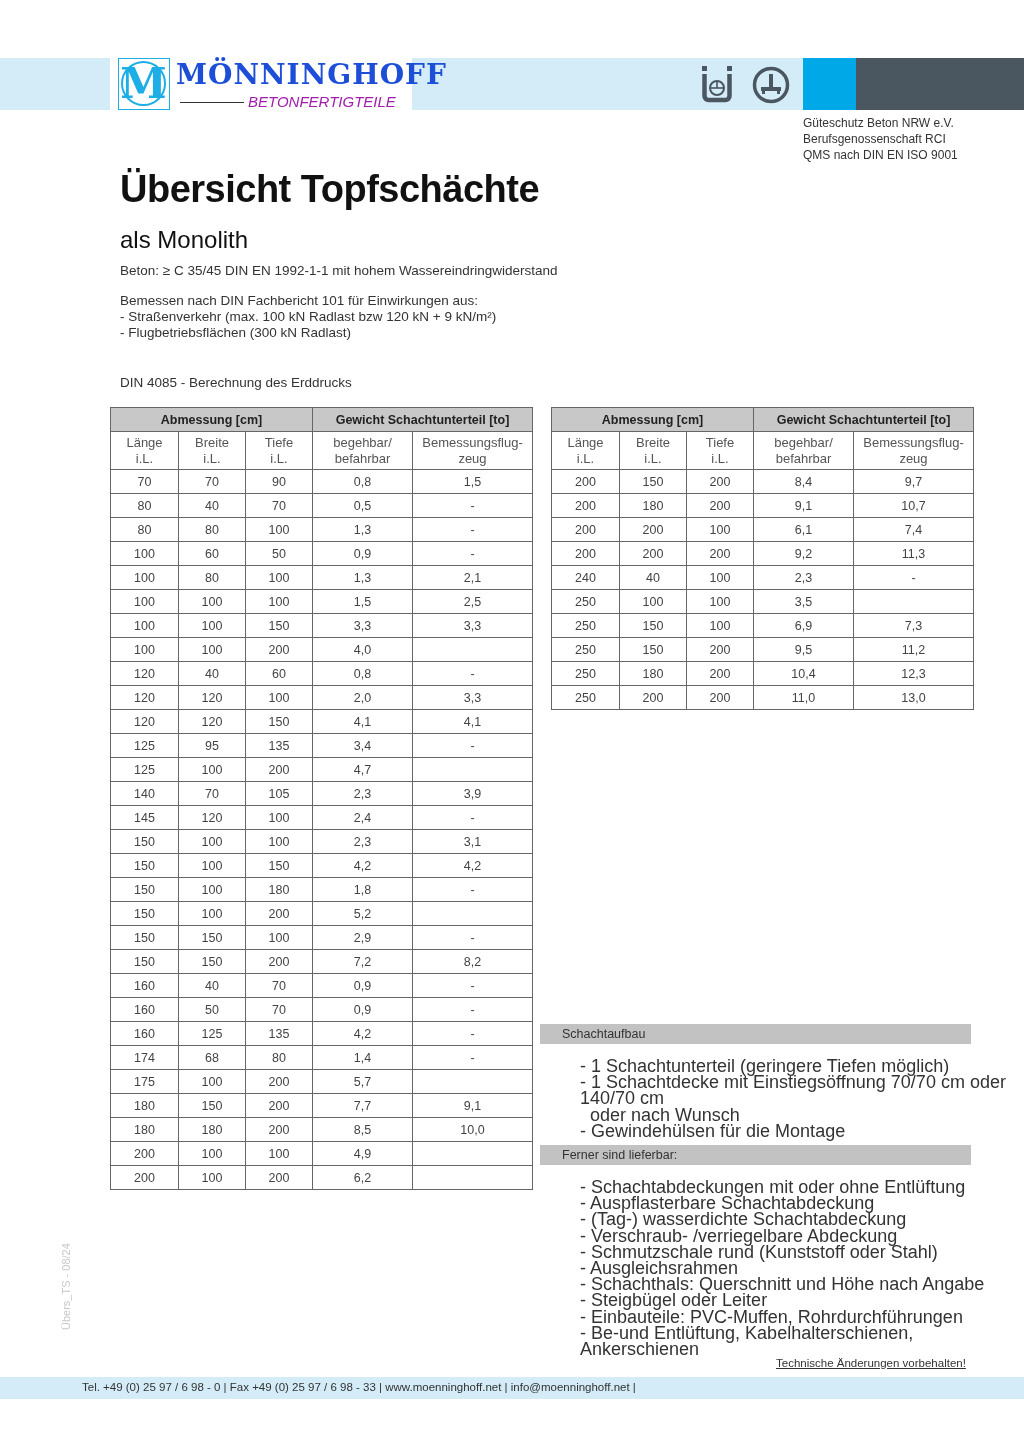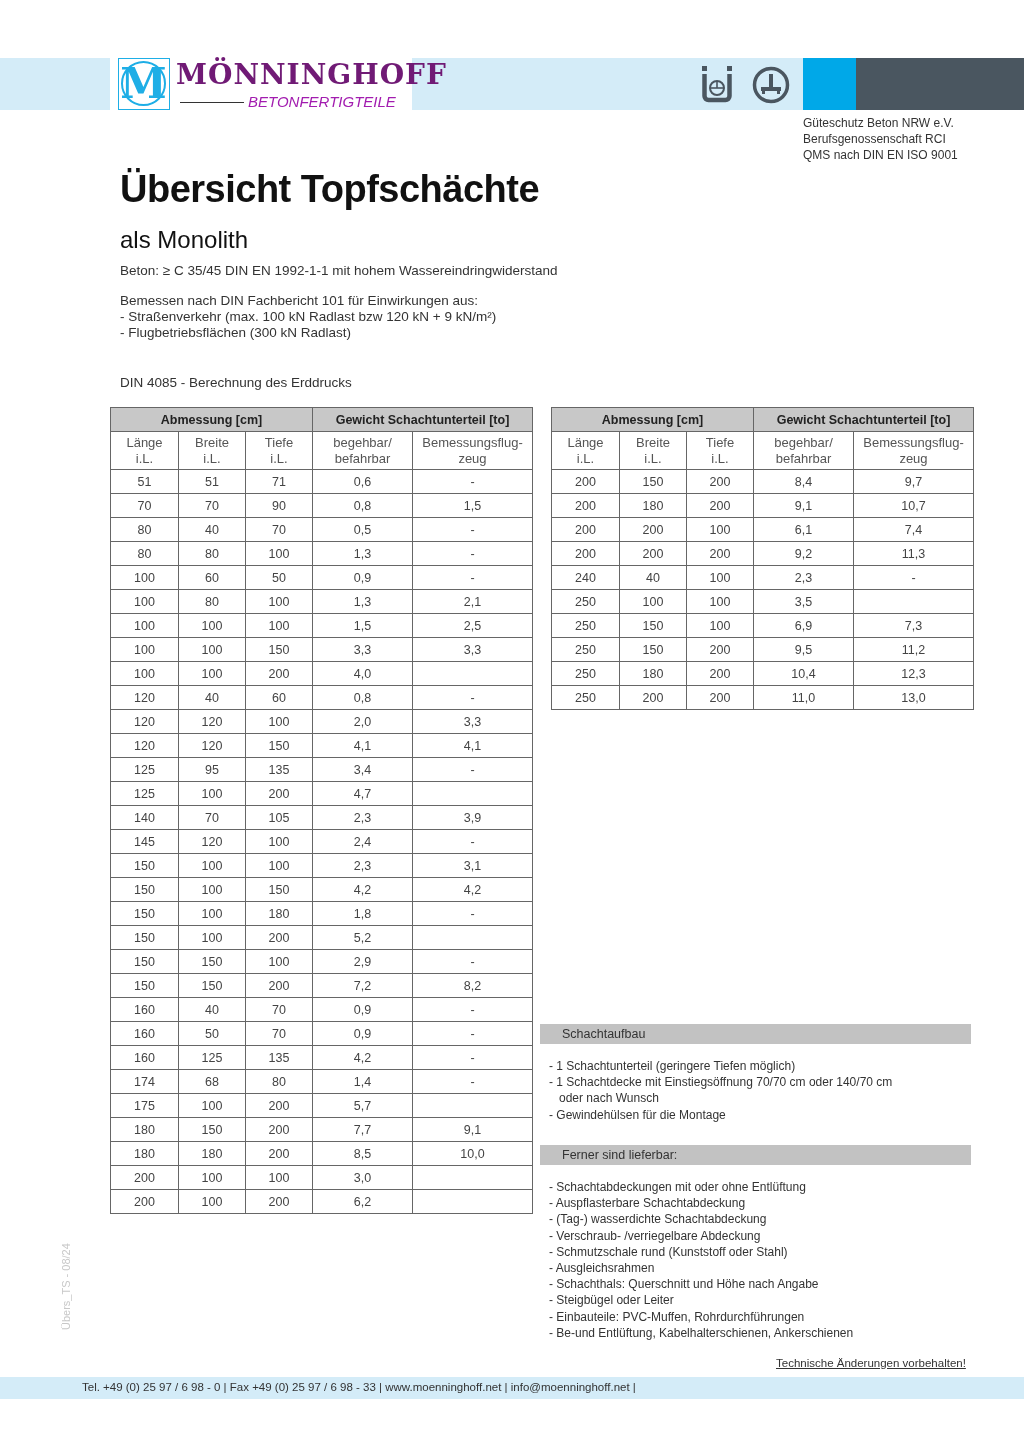--- a/index.html
+++ b/index.html
@@ -5,21 +5,21 @@
   * { box-sizing: border-box; margin: 0; padding: 0; }
   html, body { width: 1024px; height: 1440px; background: #ffffff; overflow: hidden; }
   body { position: relative; font-family: "Liberation Sans", sans-serif; color: #333; }
 
   
   .band-top { position: absolute; left: 0; top: 58px; width: 1024px; height: 52px; background: #d4ecf8; }
   .logo-box { position: absolute; left: 110px; top: 58px; width: 302px; height: 52px; background: #fff; }
   .logo-mark { position: absolute; left: 118px; top: 58px; width: 52px; height: 52px; border: 1.5px solid #1eaee6; background: #fff; }
   .logo-circle { position: absolute; left: 2px; top: 2px; width: 45px; height: 45px; border-radius: 50%; border: 2px solid #1eaee6; }
   .logo-m { position: absolute; left: 0; top: 0; width: 49px; height: 49px; text-align: center; line-height: 49px; font-family: "DejaVu Serif", serif; font-weight: bold; font-size: 42px; color: #1eaee6; }
-  .logo-name { position: absolute; left: 176px; top: 58px; font-family: "DejaVu Serif", serif; font-weight: bold; font-size: 28px; letter-spacing: 1px; color: #701a75; line-height: 34px; }
+  .logo-name { position: absolute; left: 176px; top: 58px; font-family: "DejaVu Serif", serif; font-weight: bold; font-size: 28px; letter-spacing: 1px; color: #1d4ed8; line-height: 34px; }
   .logo-line { position: absolute; left: 180px; top: 102px; width: 64px; height: 1px; background: #333; }
   .logo-sub { position: absolute; left: 248px; top: 93px; font-style: italic; font-size: 15px; color: #a21caf; line-height: 17px; }
 
   .icon-a { position: absolute; left: 700px; top: 66px; width: 34px; height: 38px; }
   .icon-b { position: absolute; left: 752px; top: 66px; width: 38px; height: 38px; }
   .accent-blue { position: absolute; left: 803px; top: 58px; width: 53px; height: 52px; background: #00a8e8; }
   .accent-dark { position: absolute; left: 856px; top: 58px; width: 168px; height: 52px; background: #4a5660; }
 
   .cert { position: absolute; left: 803px; top: 115px; font-size: 12px; line-height: 16px; color: #333; }
 
@@ -28,21 +28,21 @@
   .para { position: absolute; left: 120px; font-size: 13.5px; line-height: 16px; color: #333; }
 
   table.grid { position: absolute; border-collapse: collapse; font-size: 12.5px; color: #444; }
   table.grid td, table.grid th { border: 1px solid #666; text-align: center; padding: 0; font-weight: normal; }
   table.grid th.group { background: #c8c8c8; font-weight: bold; color: #222; height: 24px; font-size: 12.5px; }
   table.grid th.sub { height: 38px; line-height: 16px; color: #555; font-size: 13px; }
   table.grid td { height: 24px; }
   .c1 { width: 68px; } .c2 { width: 67px; } .c3 { width: 67px; } .c4 { width: 100px; } .c5 { width: 120px; }
 
   .sec-bar { position: absolute; left: 540px; width: 431px; height: 20px; background: #c2c2c2; font-size: 12.5px; line-height: 20px; padding-left: 22px; color: #333; }
-  .list { position: absolute; left: 549px; font-size: 12px; line-height: 16.2px; color: #333; list-style: none; }
+  .list { position: absolute; left: 580px; font-size: 18px; line-height: 16.2px; color: #333; list-style: none; }
   .list li.indent { padding-left: 10px; }
 
   .side-code { position: absolute; left: 60px; top: 1330px; font-size: 11px; color: #c8c8c8; transform: rotate(-90deg); transform-origin: left top; white-space: nowrap; }
 
   .band-bottom { position: absolute; left: 0; top: 1377px; width: 1024px; height: 22px; background: #d4ecf8; }
   .foot-left { position: absolute; left: 82px; top: 1381px; font-size: 11.5px; color: #333; }
   .foot-right { position: absolute; left: 776px; top: 1357px; font-size: 11.5px; color: #333; text-decoration: underline; }
 </style>
 </head>
 <body>
@@ -116,27 +116,20 @@
           <div>befahrbar</div>
         </th>
         <th class="sub c5">
           <div>Bemessungsflug-</div>
           <div>zeug</div>
         </th>
       </tr>
   </thead>
   <tbody>
       <tr>
-        <td>51</td>
-        <td>51</td>
-        <td>71</td>
-        <td>0,6</td>
-        <td>-</td>
-      </tr>
-      <tr>
         <td>70</td>
         <td>70</td>
         <td>90</td>
         <td>0,8</td>
         <td>1,5</td>
       </tr>
       <tr>
         <td>80</td>
         <td>40</td>
         <td>70</td>
@@ -322,21 +315,21 @@
         <td>180</td>
         <td>180</td>
         <td>200</td>
         <td>8,5</td>
         <td>10,0</td>
       </tr>
       <tr>
         <td>200</td>
         <td>100</td>
         <td>100</td>
-        <td>3,0</td>
+        <td>4,9</td>
         <td></td>
       </tr>
       <tr>
         <td>200</td>
         <td>100</td>
         <td>200</td>
         <td>6,2</td>
         <td></td>
       </tr>
     </tbody>

